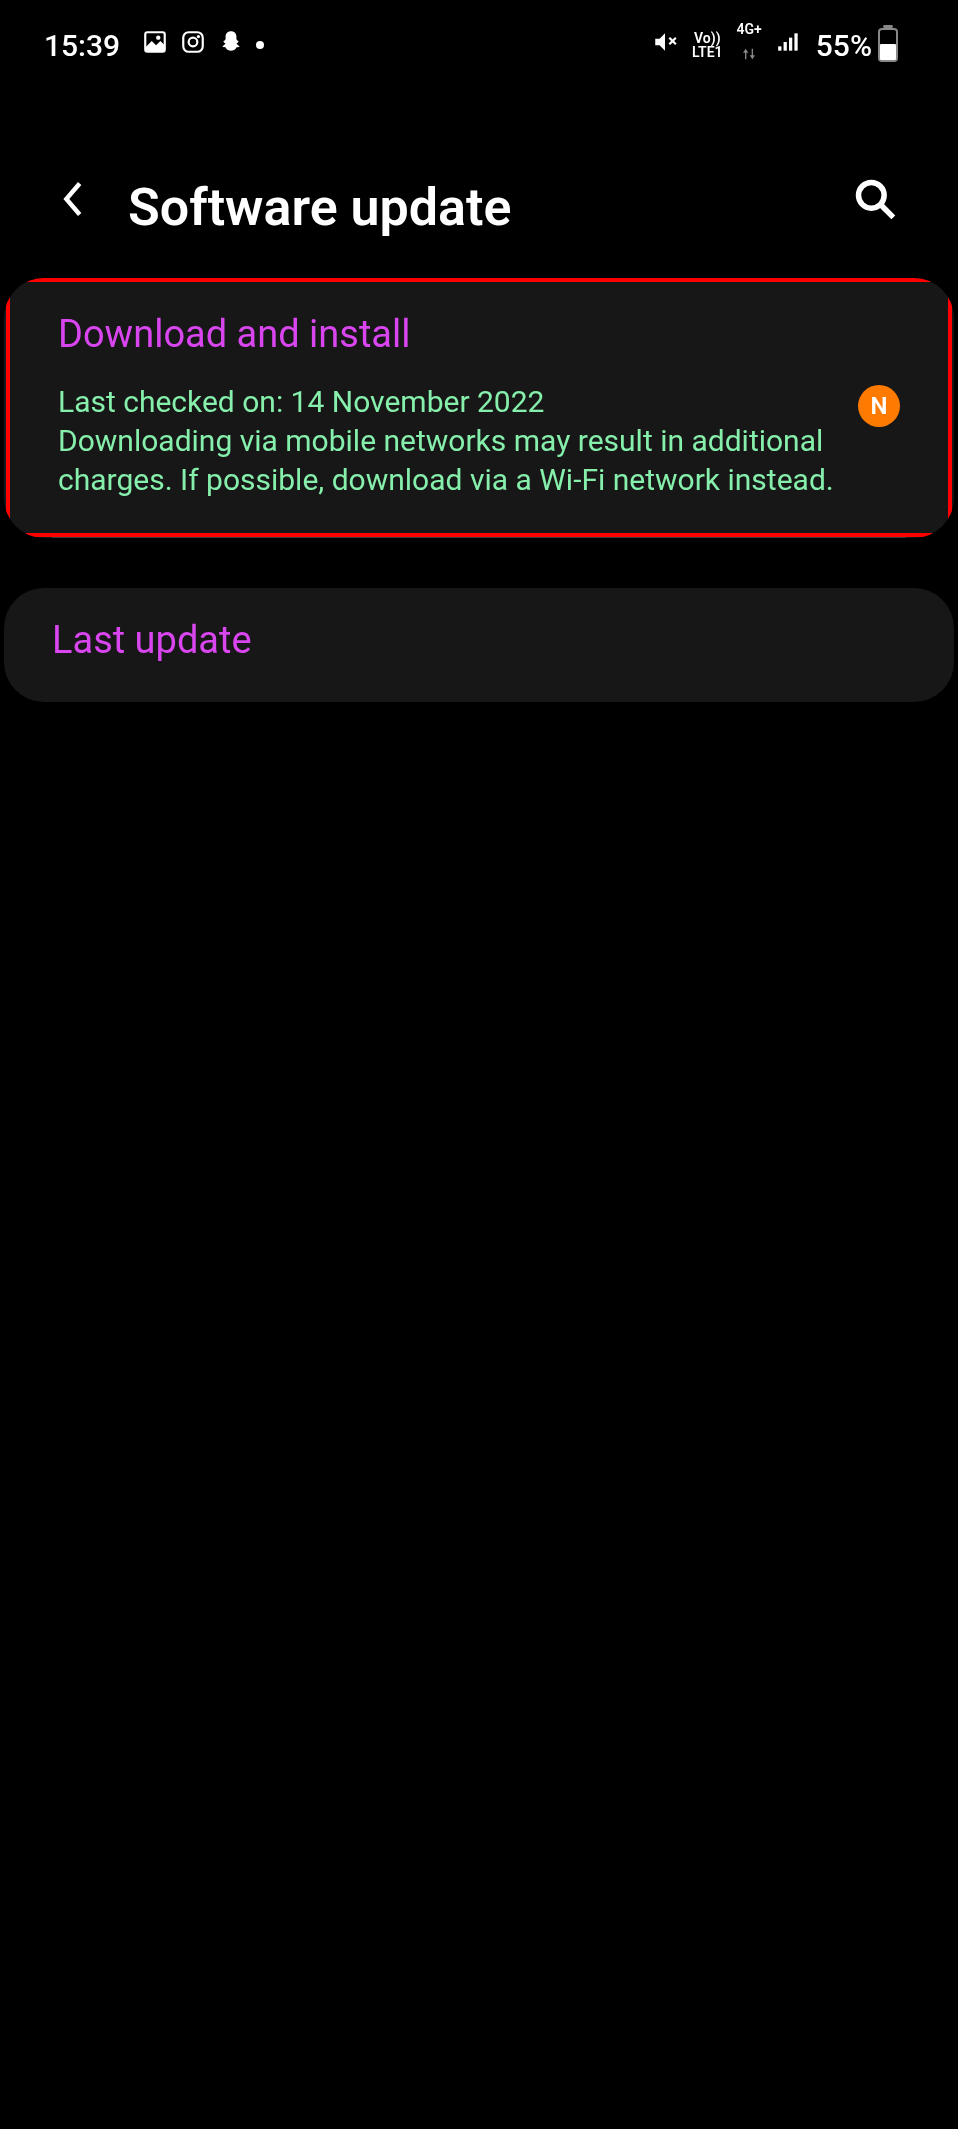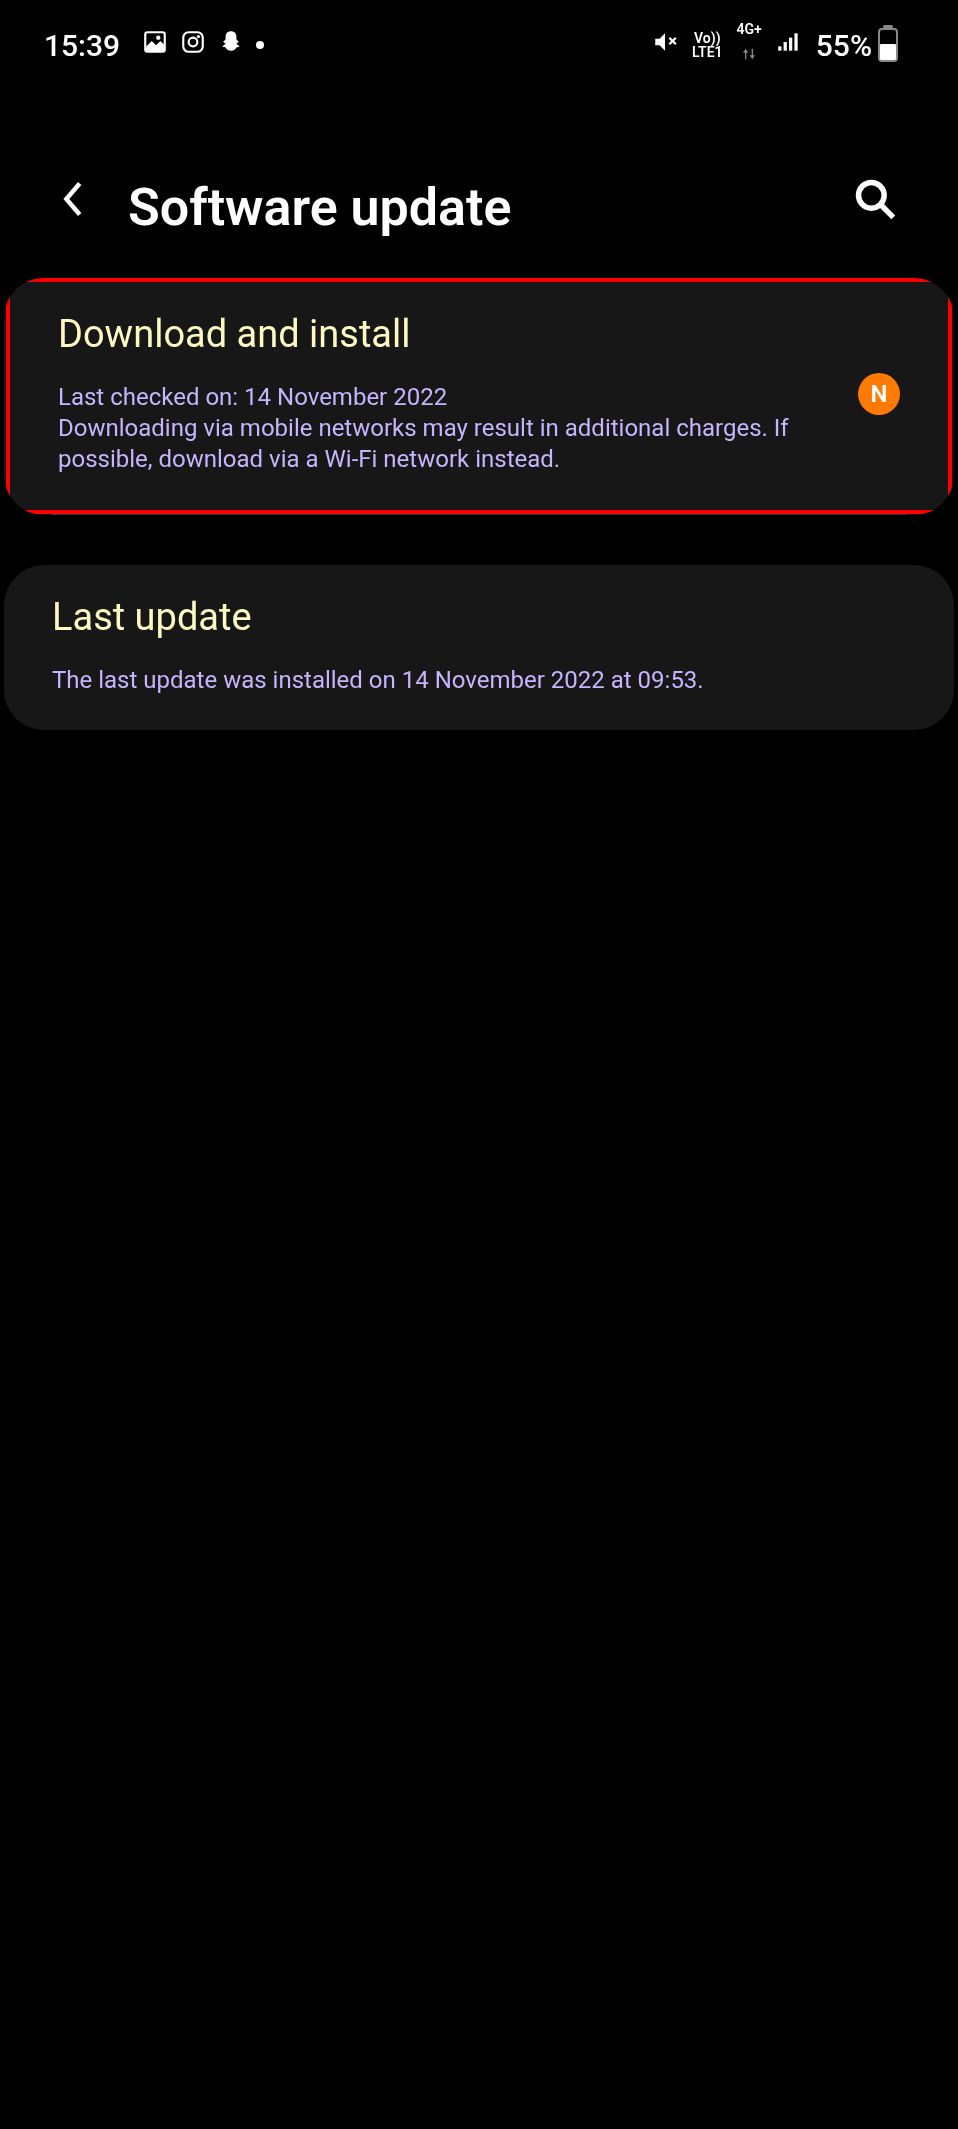--- a/index.html
+++ b/index.html
@@ -61,22 +61,22 @@
     .card-second { margin-top: 50px; }
 
     .item {
       padding: 30px 48px 34px 48px;
       display: flex;
       align-items: center;
       gap: 20px;
       cursor: pointer;
     }
     .item-body { flex: 1; }
-    .item-title { font-size: 38px; font-weight: 400; color:#fef9c3; margin-bottom: 6px; }
-    .item-sub { font-size: 24px; color:#c4b5fd; line-height: 1.3; margin-top: 26px; }
+    .item-title { font-size: 38px; font-weight: 400; color:#d946ef; margin-bottom: 6px; }
+    .item-sub { font-size: 30px; color:#86efac; line-height: 1.3; margin-top: 26px; }
 
     .highlight-box {
       border: 4px solid #ff0000;
       margin: 0px 2px;
     }
 
     .divider { height: 1px; background: #3a3a3a; margin: 0 48px; }
 
     .badge {
       width: 42px; height: 42px; border-radius: 50%;
@@ -188,16 +188,15 @@
       <div class="badge">N</div>
     </div>
   </div>
   <div class="divider"></div>
 </div>
 
 <div class="card card-second">
   <div class="item">
     <div class="item-body">
       <div class="item-title">Last update</div>
-      <div class="item-sub">The last update was installed on 14 November 2022 at 09:53.</div>
     </div>
   </div>
 </div>
 
 </body></html>

